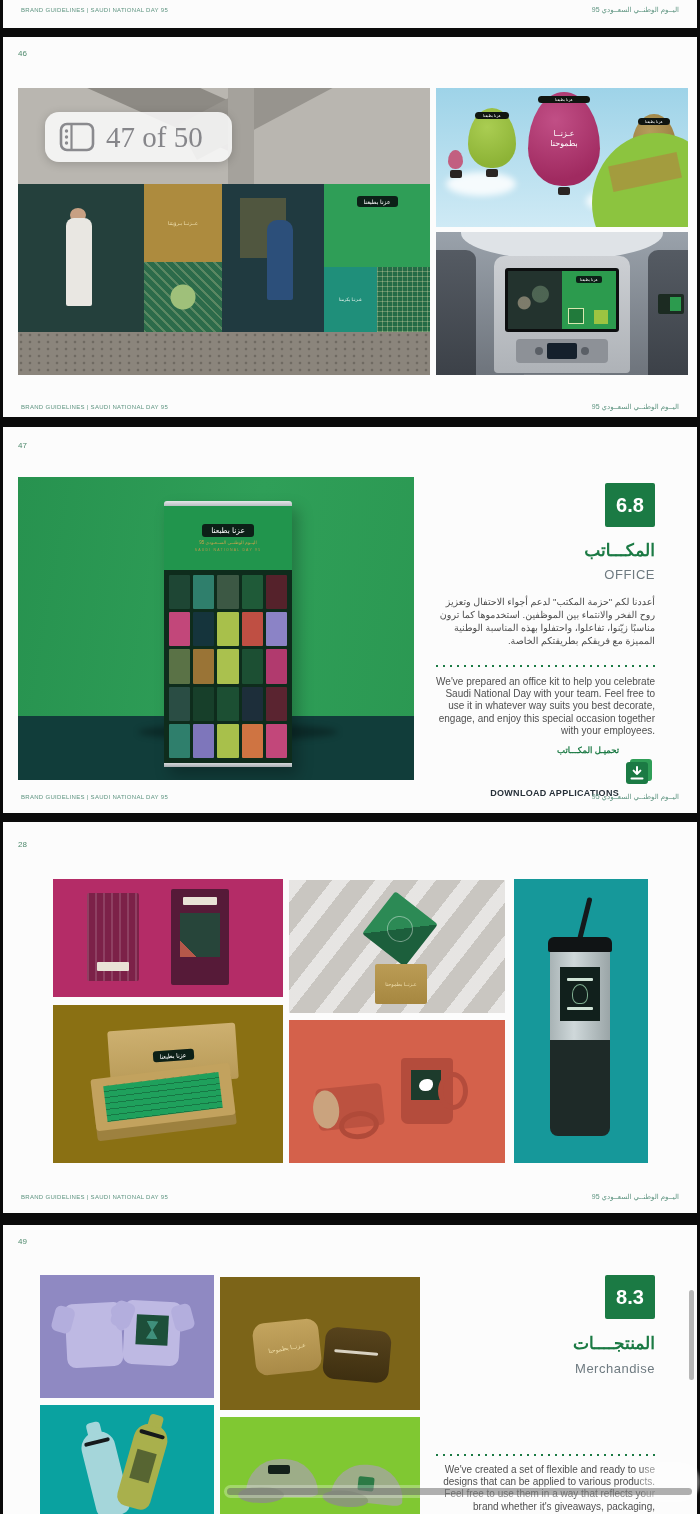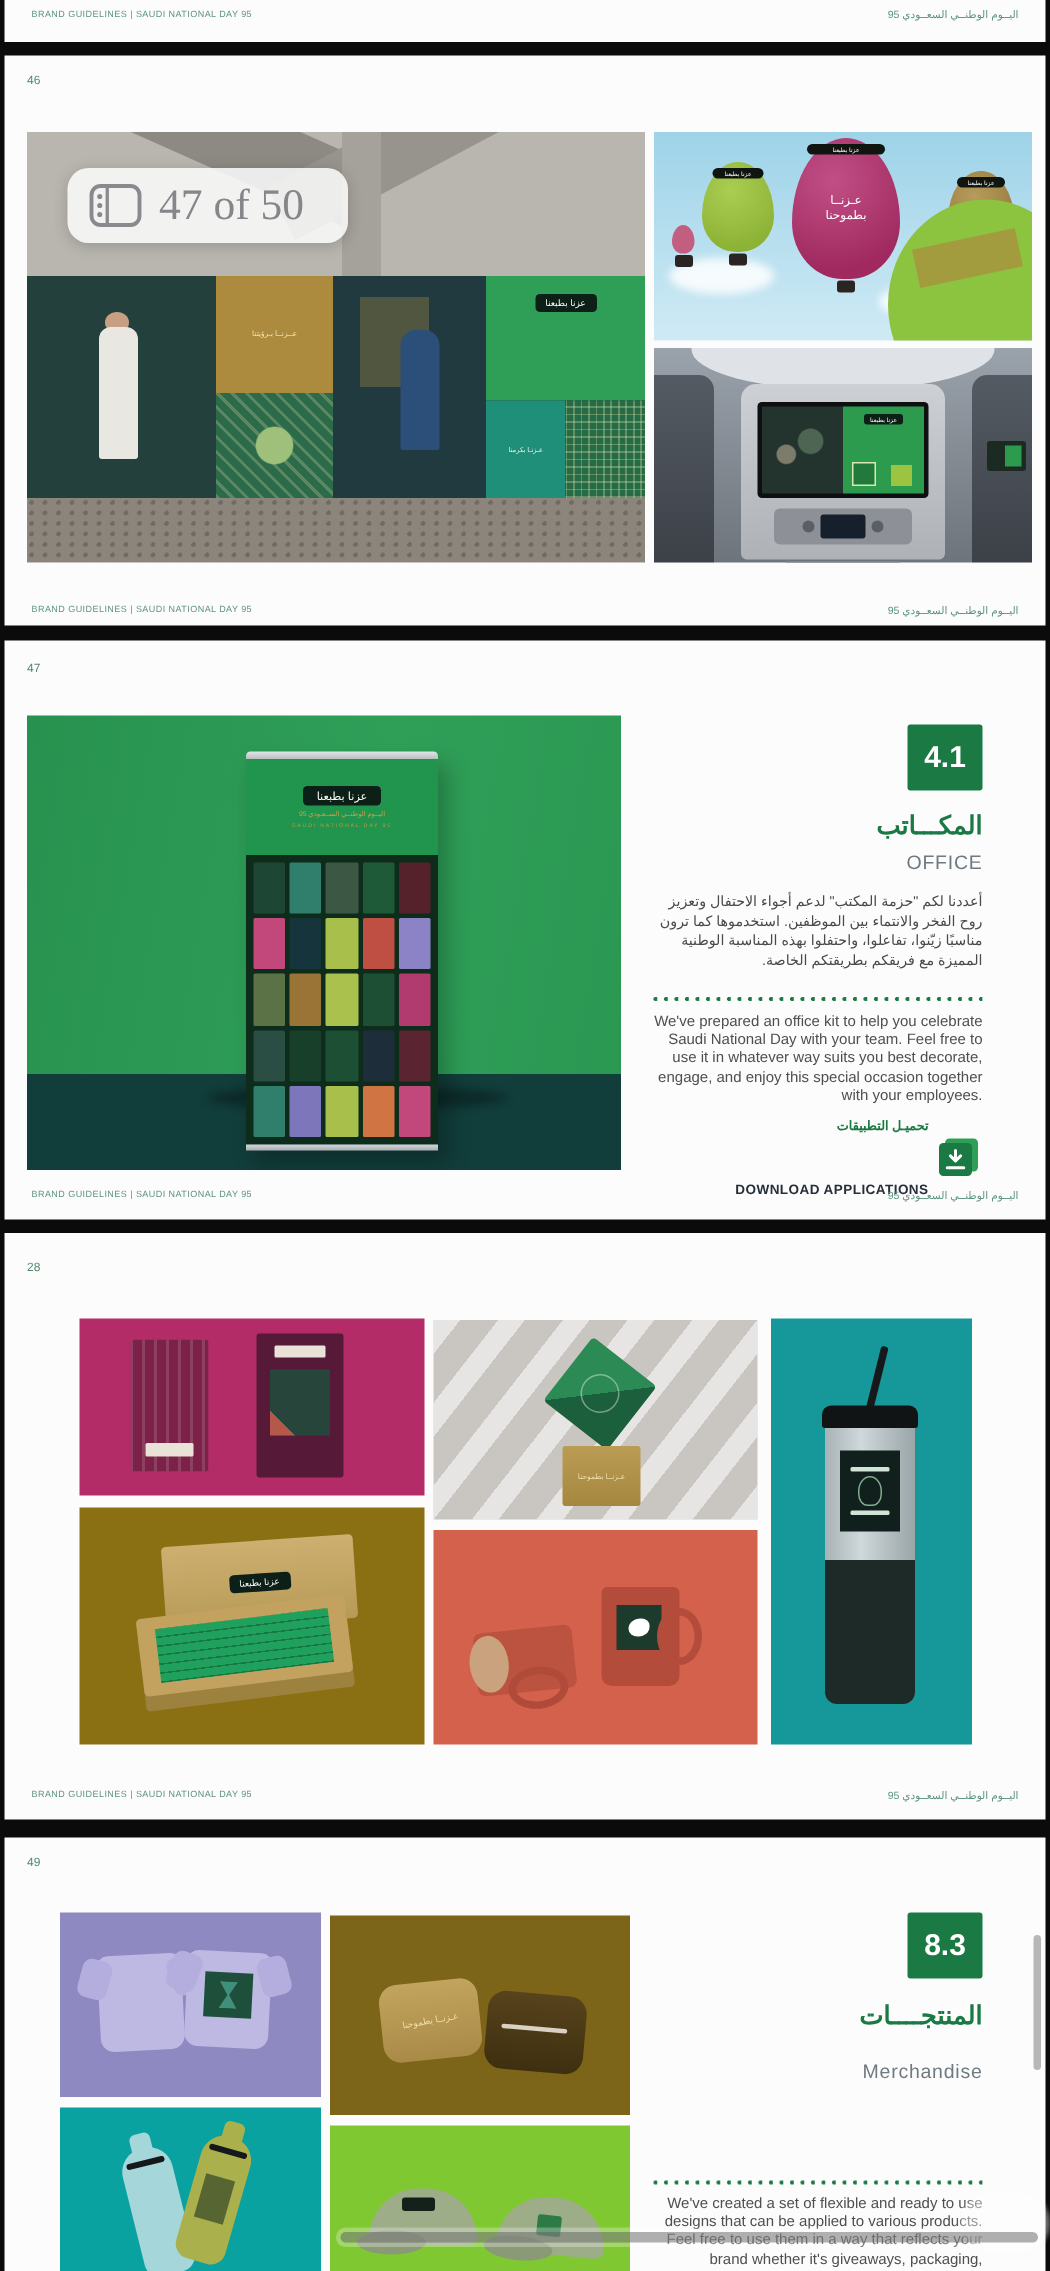--- a/index.html
+++ b/index.html
@@ -294,30 +294,30 @@
             <div style="background: rgb(47, 127, 108);"></div>
             <div style="background: rgb(126, 118, 187);"></div>
             <div style="background: rgb(168, 192, 75);"></div>
             <div style="background: rgb(207, 116, 66);"></div>
             <div style="background: rgb(194, 71, 122);"></div>
           </div>
         <div class="r-foot"></div>
       </div>
     </figure>
 
-    <div class="badge" style="right:42px;top:56px;">4.1</div>
+    <div class="badge" style="right:42px;top:56px;">6.8</div>
     <div class="t-ar" style="top:113px;">المكـــاتب</div>
     <div class="t-en" style="top:140px;">OFFICE</div>
     <div class="b-ar" style="top:168px;">أعددنا لكم "حزمة المكتب" لدعم أجواء الاحتفال وتعزيز روح الفخر والانتماء بين الموظفين. استخدموها كما ترون مناسبًا زيّنوا، تفاعلوا، واحتفلوا بهذه المناسبة الوطنية المميزة مع فريقكم بطريقتكم الخاصة.</div>
     <div class="dots" style="top:237px;"></div>
     <div class="b-en" style="top:249px;">We've prepared an office kit to help you celebrate Saudi National Day with your team. Feel free to use it in whatever way suits you best decorate, engage, and enjoy this special occasion together with your employees.</div>
 
     <div class="dl" style="top:318px;">
       <div class="txts">
-        <span class="d-ar">تحميـل التطبيقات</span>
+        <span class="d-ar">تحميـل المكـــاتب</span>
         <span class="d-en">DOWNLOAD APPLICATIONS</span>
       </div>
       <svg width="30" height="28" viewBox="0 0 30 28">
         <rect x="5" y="1" width="22" height="22" rx="3" fill="#2f9e57"></rect>
         <rect x="1" y="4" width="22" height="22" rx="3" fill="#1b7a44"></rect>
         <path d="M12 9 v7 M12 16 l-3.4 -3.4 M12 16 l3.4 -3.4 M6.5 20.5 h11" stroke="#ffffff" stroke-width="2" fill="none" stroke-linecap="round"></path>
       </svg>
     </div>
 
     <div class="foot" style="top:366px;">
@@ -405,21 +405,21 @@
       <div class="cap cap1">
           <i></i>
         </div>
       <div class="cap cap2">
           <i></i>
         </div>
     </figure>
 
     <div class="badge" style="right:42px;top:50px;">8.3</div>
     <div class="t-ar" style="top:108px;">المنتجــــات</div>
-    <div class="t-en" style="top:148px;text-align:center;">Merchandise</div>
+    <div class="t-en" style="top:136px;text-align:center;">Merchandise</div>
     <div class="dots" style="top:228px;"></div>
     <div class="b-en" style="top:239px;">We've created a set of flexible and ready to use designs that can be applied to various products. Feel free to use them in a way that reflects your brand whether it's giveaways, packaging, uniforms, or display items. Let the spirit of the National Day</div>
   </section>
 
   <div class="pill">
     <svg width="36" height="30" viewBox="0 0 36 30">
       <rect x="2" y="2" width="32" height="26" rx="6" fill="none" stroke="#8a8a8e" stroke-width="2.6"></rect>
       <line x1="12.5" y1="2.5" x2="12.5" y2="27.5" stroke="#8a8a8e" stroke-width="2.2"></line>
       <circle cx="7.5" cy="9" r="1.7" fill="#8a8a8e"></circle>
       <circle cx="7.5" cy="15" r="1.7" fill="#8a8a8e"></circle>

